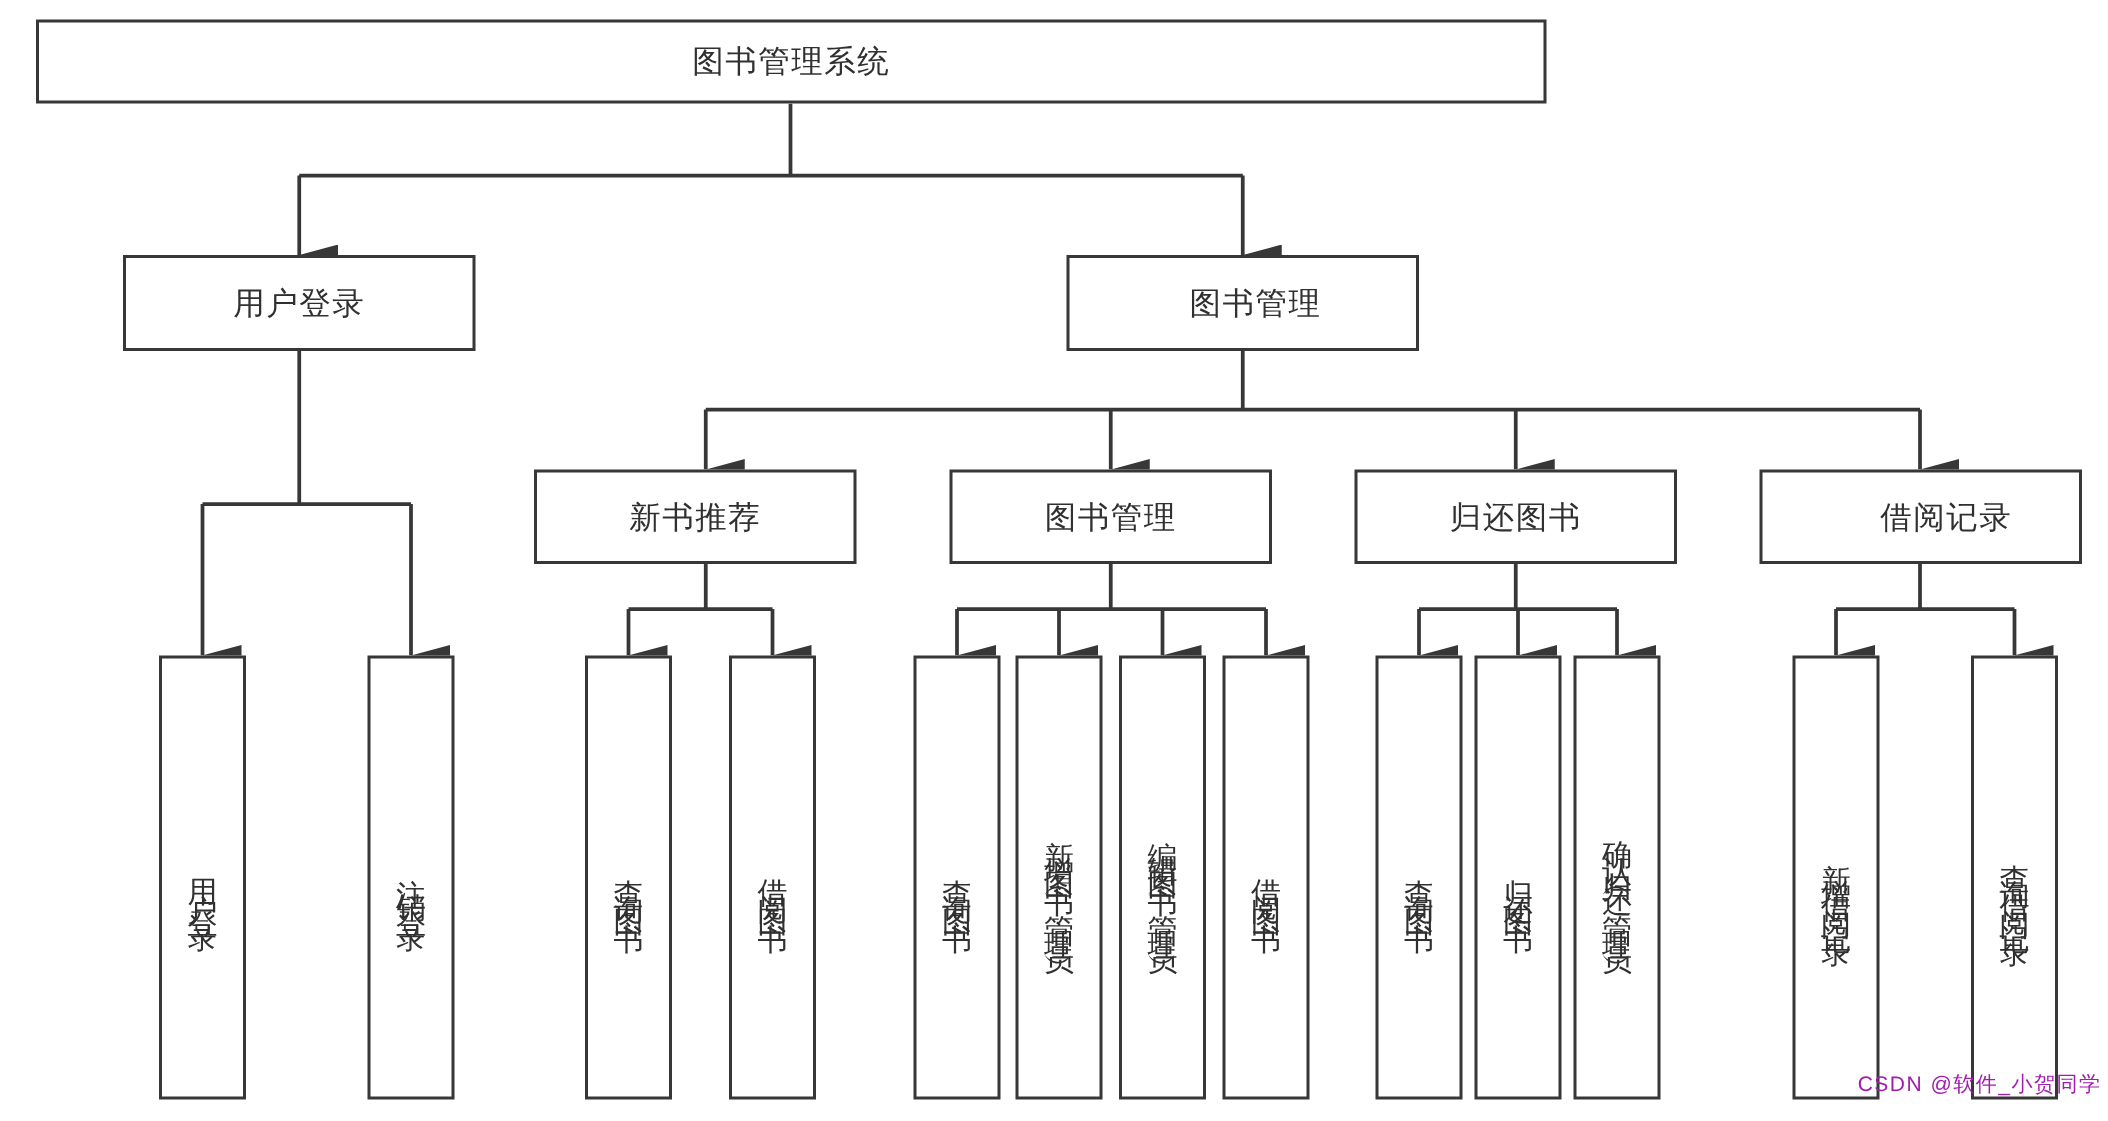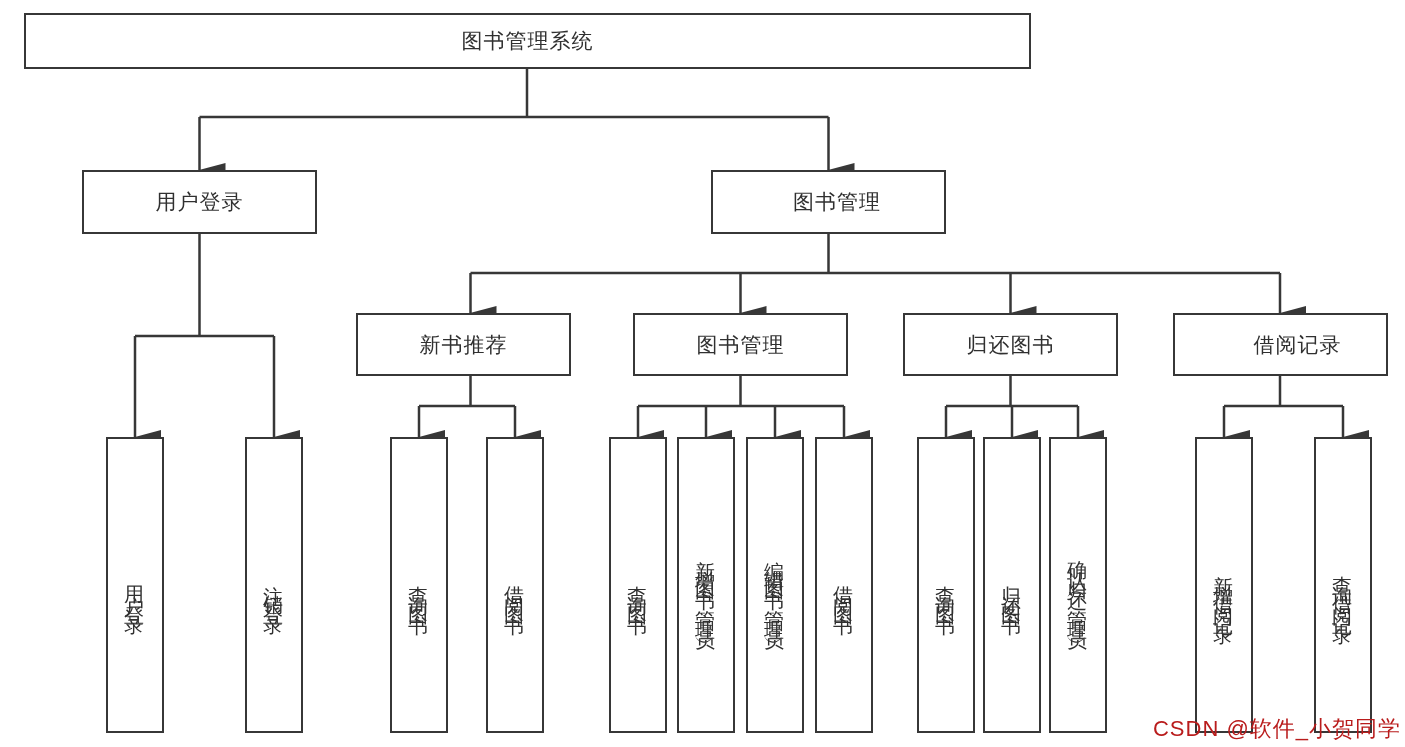--- a/index.html
+++ b/index.html
@@ -35,22 +35,22 @@
     font-size: 20px;
     letter-spacing: 10px;
     margin-bottom: -10px;
     color: #303030;
     white-space: nowrap;
   }
   #watermark {
     position: absolute;
     top: 714px;
     right: 4px;
-    font-size: 22px;
-    color: #b91c1c;
+    font-size: 14px;
+    color: #a21caf;
     letter-spacing: 1px;
     z-index: 5;
     white-space: nowrap;
   }
 </style>
 </head>
 <body>
 
 <div id="canvas">
 

